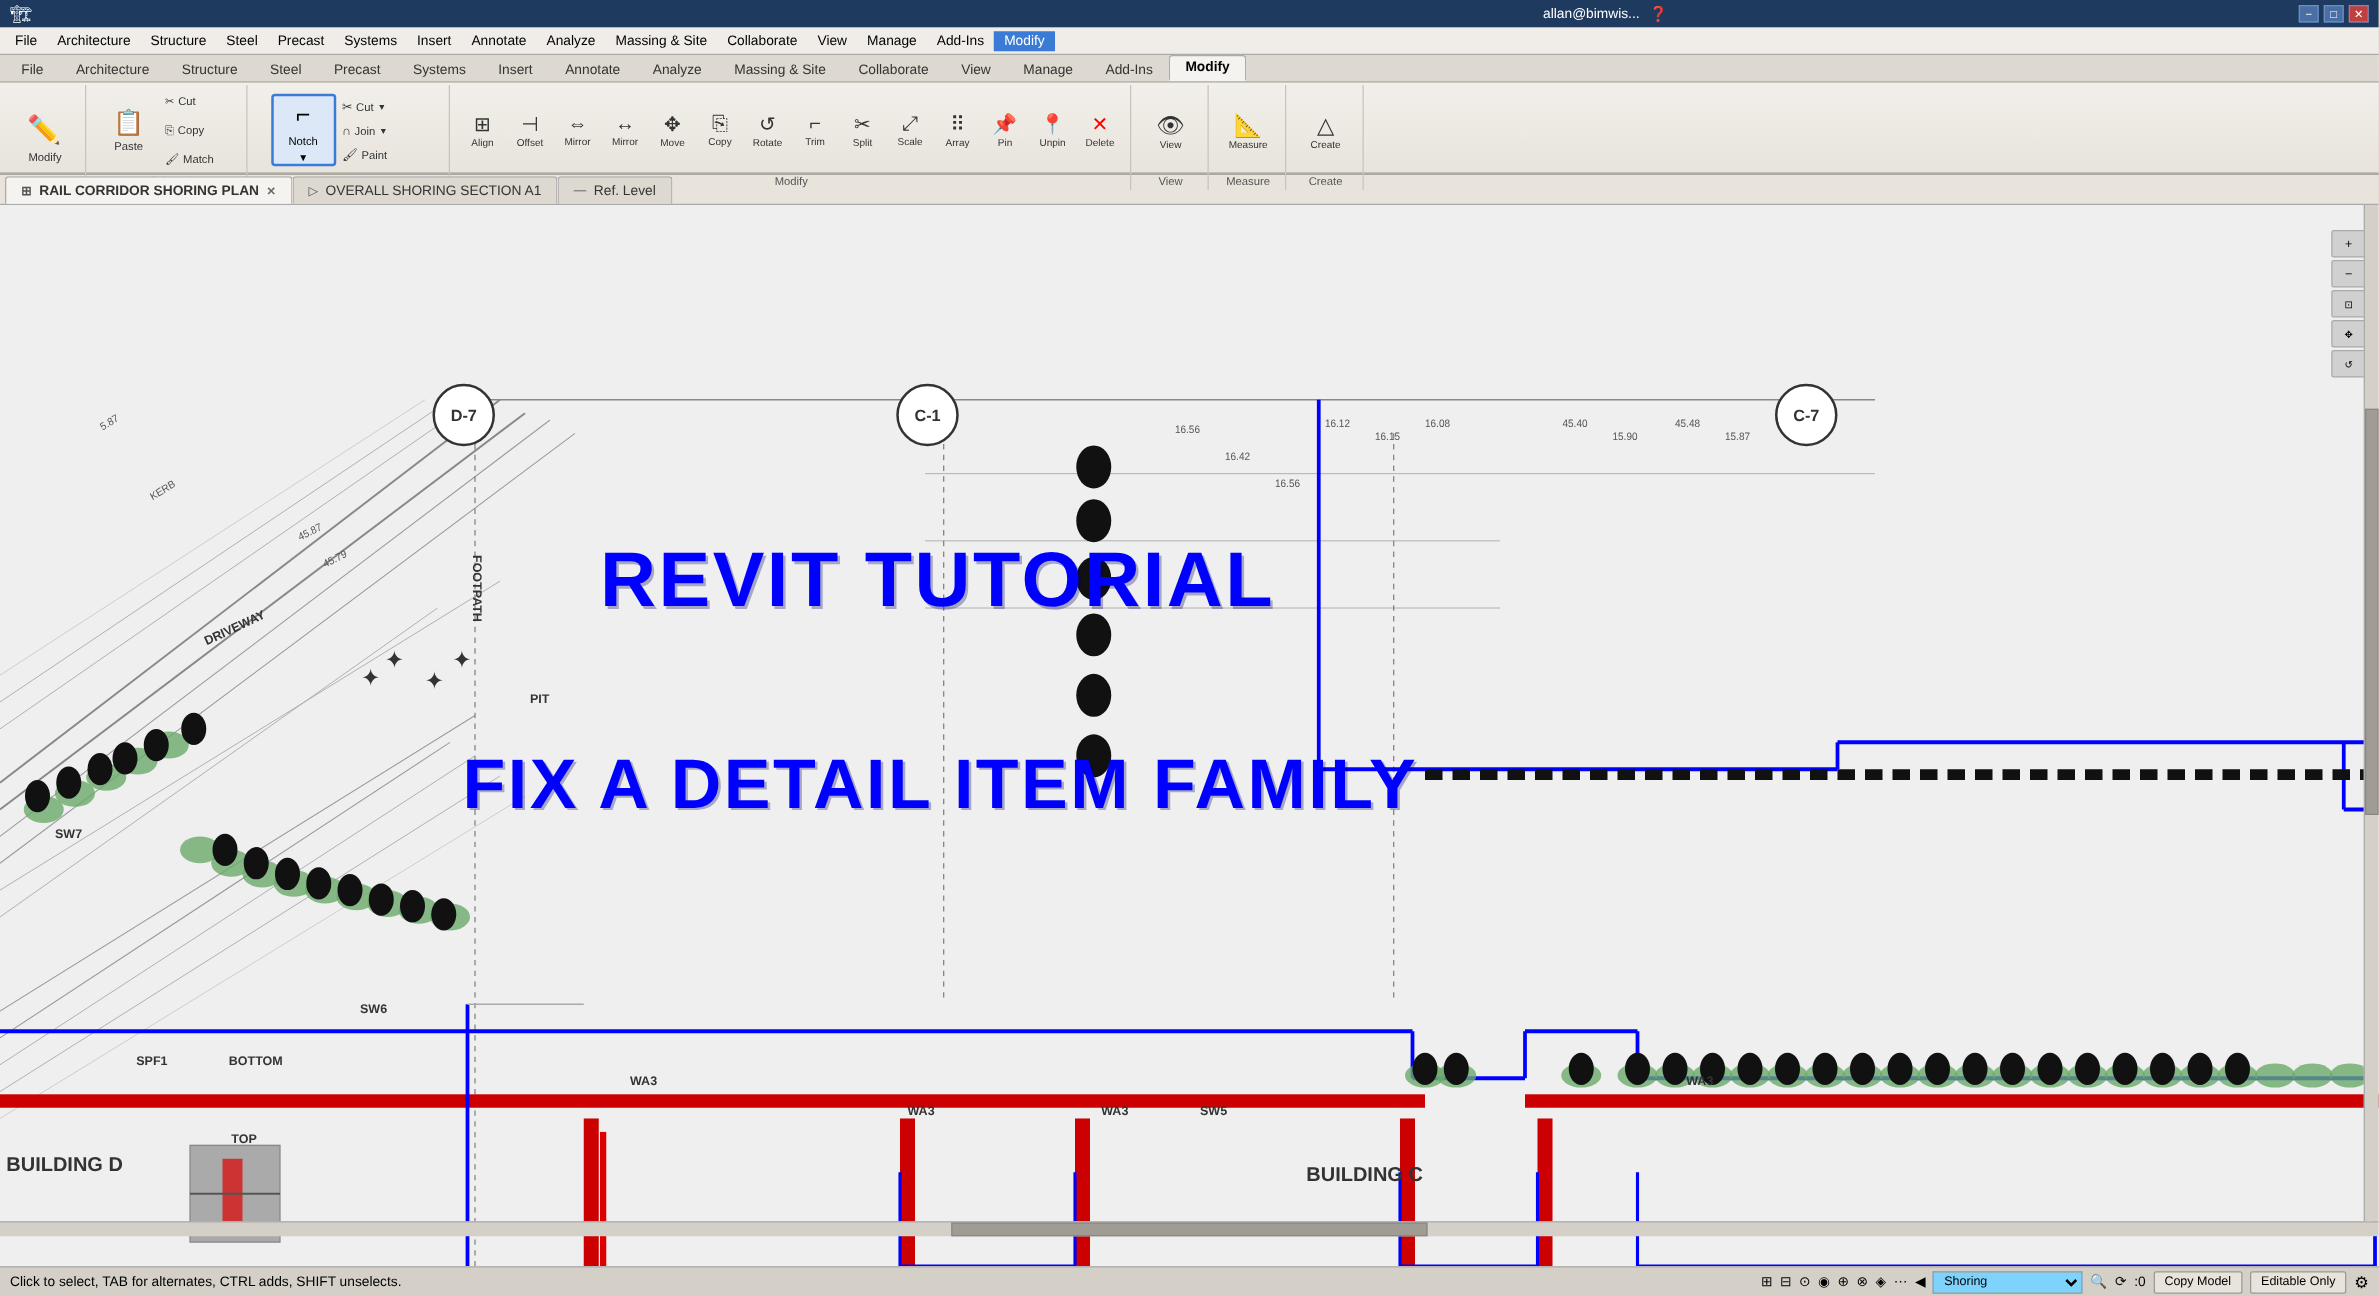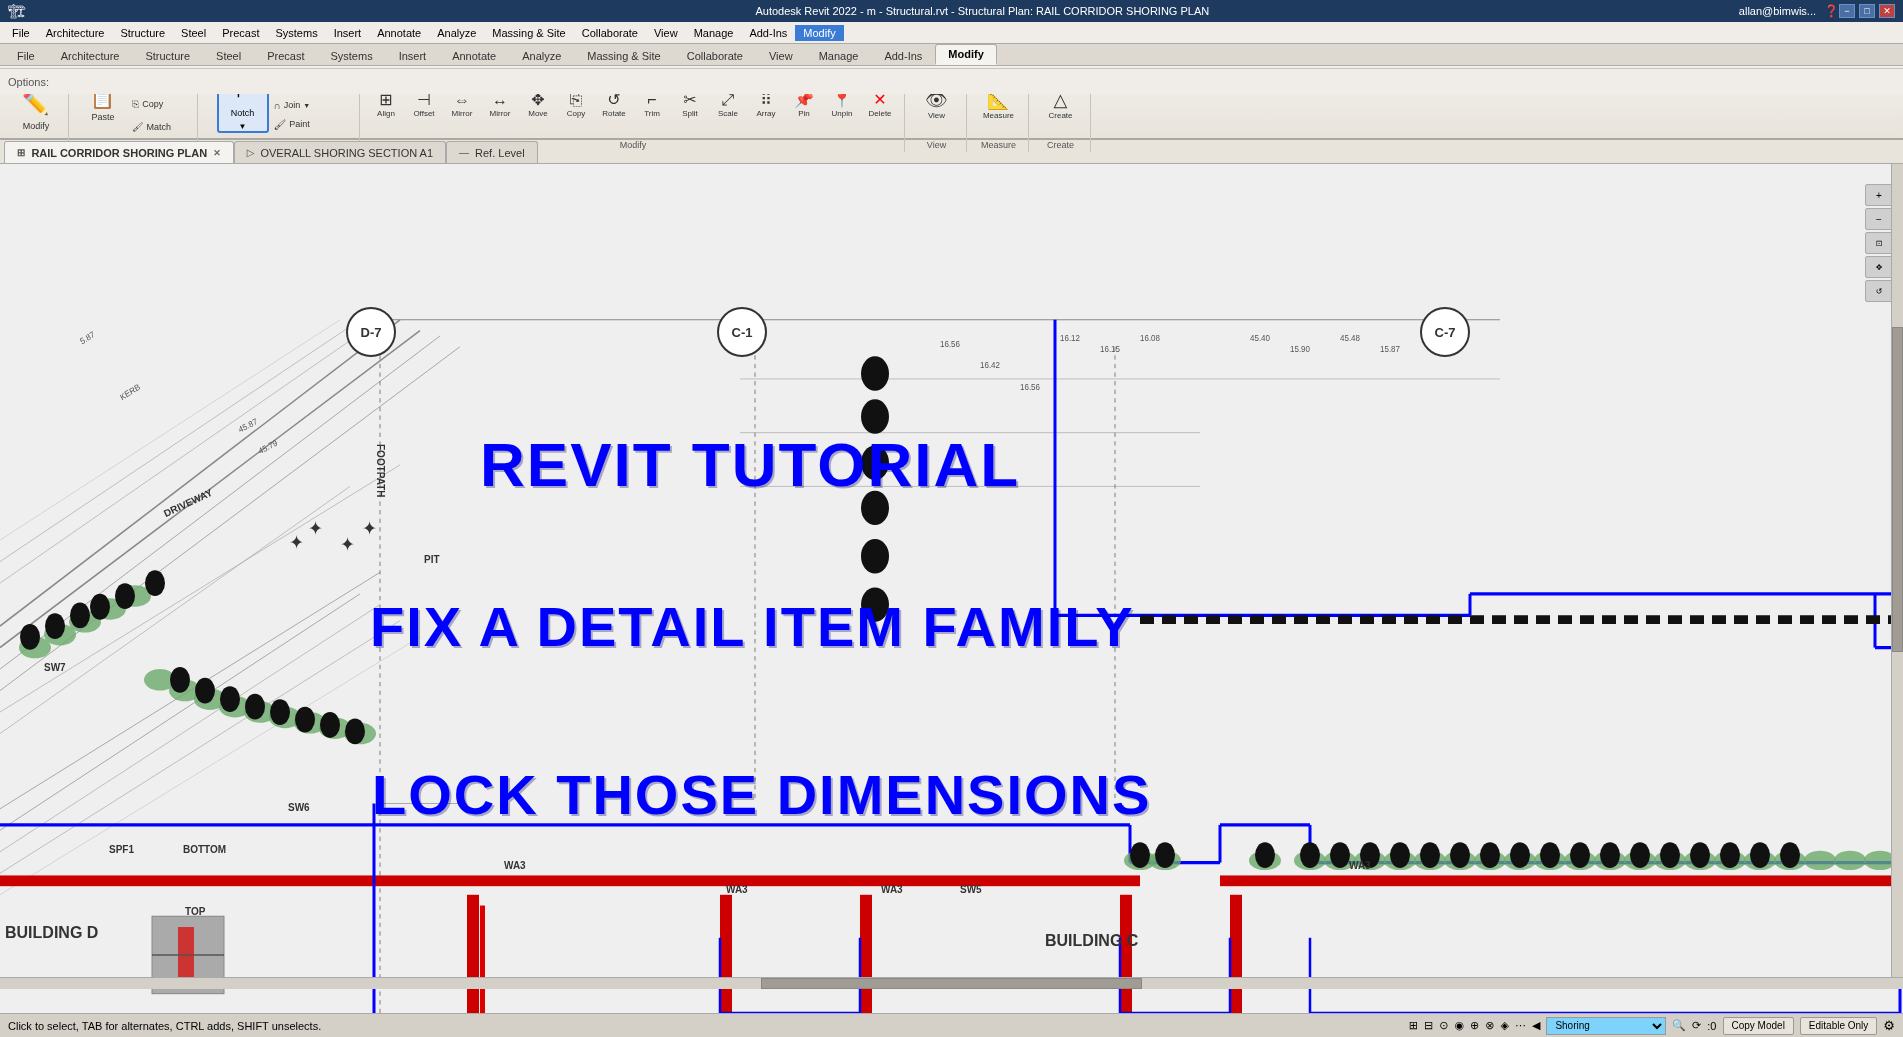--- a/index.html
+++ b/index.html
@@ -360,21 +360,20 @@
     }
   </style>
 </head>
 <body>
 
 <div id="title-bar">
   <span style="font-size:14px;">🏗</span>
   <div style="display:flex;gap:16px;align-items:center;margin-left:200px;">
     
   </div>
-  <span class="title-text">Autodesk Revit 2022 - m - Structural.rvt - Structural Plan: RAIL CORRIDOR SHORING PLAN</span>
   <div style="display:flex;align-items:center;gap:8px;">
     <span style="font-size:11px;">allan@bimwis...</span>
     <span style="font-size:12px;">❓</span>
   </div>
   <div class="win-controls">
     <div class="win-btn">−</div>
     <div class="win-btn">□</div>
     <div class="win-btn" style="background:#c04040;">✕</div>
   </div>
 </div>
@@ -563,23 +562,20 @@
     <div class="ribbon-group" style="min-width:60px;">
       <div class="ribbon-group-buttons">
         <div class="ribbon-btn" style="width:44px;height:58px;">
           <div style="font-size:18px;">△</div>
           <span style="font-size:8px;">Create</span>
         </div>
       </div>
       <div class="ribbon-group-label">Create</div>
     </div>
 
-    <div style="position:absolute;top:68px;left:0;right:0;height:26px;background:#f0ede8;border-top:1px solid #c8c4bc;display:flex;align-items:center;padding:0 8px;gap:8px;font-size:11px;">
-      <span style="color:#555;">Options:</span>
-    </div>
   </div>
 </div>
 
 <div id="view-tabs">
   <div class="view-tab active">
     <span class="tab-icon">⊞</span>
     <span>RAIL CORRIDOR SHORING PLAN</span>
     <span class="close-x">✕</span>
   </div>
   <div class="view-tab">
@@ -776,21 +772,20 @@
     <text x="1290" y="175" font-size="8" fill="#555">15.90</text>
     <text x="1340" y="165" font-size="8" fill="#555">45.48</text>
     <text x="1380" y="175" font-size="8" fill="#555">15.87</text>
 
   </svg>
 
   <div class="overlay-text" style="top: 265px; left: 480px; font-size: 62px;">REVIT TUTORIAL</div>
 
   <div class="overlay-text" style="top: 430px; left: 370px; font-size: 56px;">FIX A DETAIL ITEM FAMILY</div>
 
-  <div class="overlay-text" style="top: 598px; left: 372px; font-size: 56px;">LOCK THOSE DIMENSIONS</div>
 
   <div class="circle-marker" style="top: 143px; left: 346px; width: 50px; height: 50px; font-size: 13px;">D-7</div>
   <div class="circle-marker" style="top: 143px; left: 717px; width: 50px; height: 50px; font-size: 13px;">C-1</div>
   <div class="circle-marker" style="top: 143px; left: 1420px; width: 50px; height: 50px; font-size: 13px;">C-7</div>
 
   <div class="drawing-label" style="top:498px;left:44px;">SW7</div>
   <div class="drawing-label" style="top:638px;left:288px;">SW6</div>
   <div class="drawing-label" style="top:680px;left:109px;">SPF1</div>
   <div class="drawing-label" style="top:680px;left:183px;">BOTTOM</div>
   <div class="drawing-label" style="top:742px;left:185px;">TOP</div>

